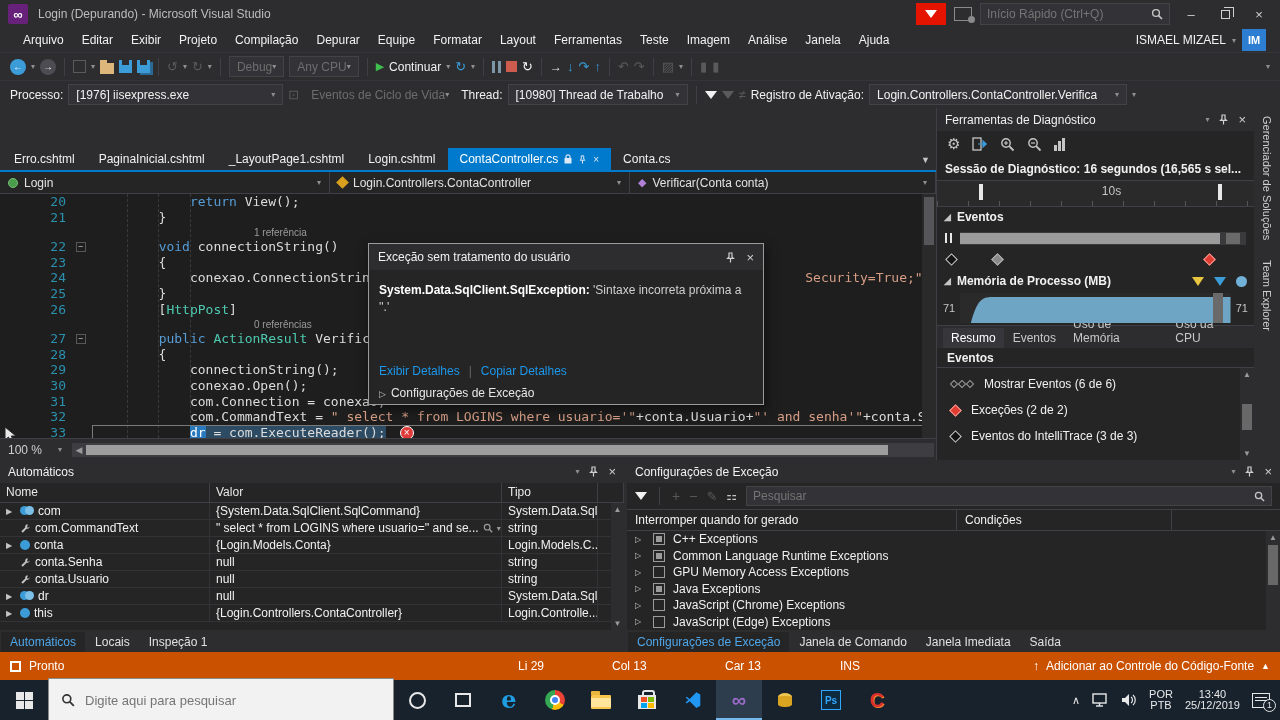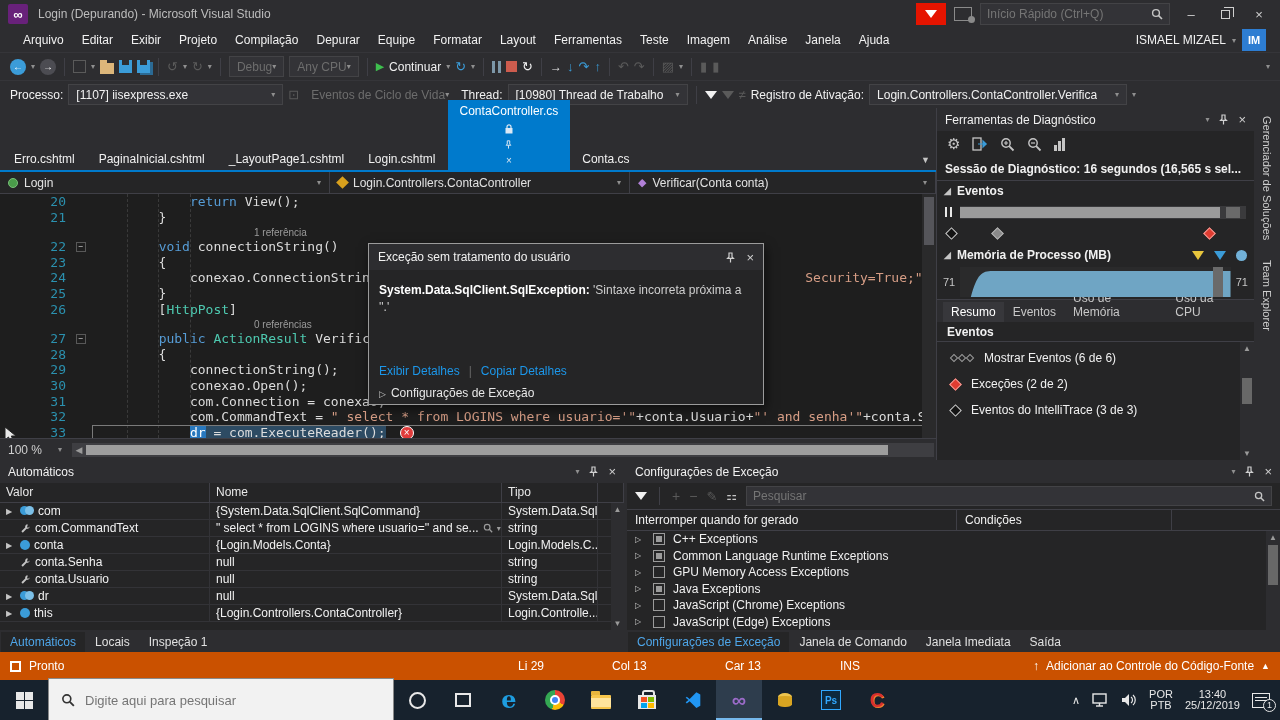--- a/index.html
+++ b/index.html
@@ -46,21 +46,21 @@
   .stopbox{width:11px;height:11px;background:#cd5c4e;}
   .pausebars{display:inline-flex;gap:3px;}
   .pausebars i{width:3px;height:12px;background:#7d97a8;}
 
   
   .main{position:absolute;top:108px;left:0;width:1280px;height:352px;display:flex;}
   .editor-col{width:936px;display:flex;flex-direction:column;background:#1e1e1e;margin-top:38px;}
 
   .tabstrip{height:24px;display:flex;align-items:flex-end;background:#2d2d30;padding-left:2px;position:relative;}
   .tab{padding:4px 12px 4px 12px;display:flex;align-items:center;gap:6px;font-size:12px;color:#f1f1f1;}
-  .tab.active{background:#007acc;color:#fff;flex-direction:column;}
+  .tab.active{background:#007acc;color:#fff;}
   .tab .ticon{font-size:10px;color:#d8e6f2;}
   .tabstrip .strip-arrow{position:absolute;right:6px;bottom:5px;color:#c5c5c5;font-size:9px;}
   .accent-line{height:2px;background:#007acc;}
 
   .navbar{height:22px;display:flex;background:#252526;border-bottom:1px solid #3f3f46;}
   .nav-sec{display:flex;align-items:center;gap:6px;padding:0 8px;border-right:1px solid #3f3f46;font-size:12px;color:#e2e2e2;}
   .nav-sec .arr{margin-left:auto;}
   .ns1{width:330px;} .ns2{width:300px;} .ns3{flex:1;}
   .dot-green{width:10px;height:10px;border-radius:50%;background:#4a9b4a;border:1px solid #77c077;}
   .sq-orange{width:9px;height:9px;background:#d8a01d;transform:rotate(45deg);}
@@ -328,21 +328,21 @@
     <span class="arr">▾</span>
     <span class="sep"></span>
     <span class="gico">▮</span>
     <span class="gico">▮</span>
     <span class="arr" style="margin-left:auto;">▾</span>
   </div>
 
   <div class="toolbar">
     <span class="tlabel">Processo:</span>
     <span class="combo" style="width:215px;">
-        <span>[1107] iisexpress.exe</span>
+        <span>[1976] iisexpress.exe</span>
         <span class="arr" style="margin-left:auto;">▾</span>
       </span>
     <span class="gico">⊡</span>
     <span class="combo dis" style="border:none;background:transparent;">
         <span>Eventos de Ciclo de Vida</span>
         <span class="arr">▾</span>
       </span>
     <span class="tlabel">Thread:</span>
     <span class="combo" style="width:180px;">
         <span>[10980] Thread de Trabalho</span>
@@ -510,20 +510,26 @@
             <line x1="9.2" y1="9.2" x2="13.5" y2="13.5" stroke="#c5c5c5" stroke-width="1.8"></line>
             <path d="M4 6h4" stroke="#c5c5c5" stroke-width="1.2"></path>
           </svg>
         <span class="bars-ico">
             <i style="height:6px;"></i>
             <i style="height:10px;"></i>
             <i style="height:13px;"></i>
           </span>
       </div>
       <div class="session">Sessão de Diagnóstico: 16 segundos (16,565 s sel...</div>
+      <div class="timeline">
+        <span class="tick10">10s</span>
+        <span class="wt" style="left:42px;"></span>
+          <span class="wt" style="right:32px;"></span>
+        <div class="ruler"></div>
+      </div>
       <div class="grp">
         <span class="tri">◢</span>
           <span>Eventos</span>
       </div>
       <div class="ev-track">
         <span class="pausebars" style="--c:#e8e8e8;">
             <i style="background:#e8e8e8;width:2px;height:10px;"></i>
             <i style="background:#e8e8e8;width:2px;height:10px;"></i>
           </span>
         <div class="lane">
@@ -600,22 +606,22 @@
         <span class="picons">
           <span class="arr">▾</span>
           <svg width="11" height="11" viewBox="0 0 11 11">
               <path d="M4 1h3v4l1.4 1.4H2.6L4 5zM5.5 6.5v4" stroke="#d0d0d0" stroke-width="1.2" fill="none"></path>
             </svg>
           <span style="font-size:13px;">×</span>
         </span>
       </div>
       <div class="atable">
         <div class="ahead">
+          <div>Nome</div>
           <div>Valor</div>
-          <div>Nome</div>
           <div>Tipo</div>
           <div></div>
         </div>
         <div>
             <div class="arow">
               <div>
                 <span class="exp">▶</span>
                 <span class="fld-ico"></span>
                 <span>com</span>
               </div>

